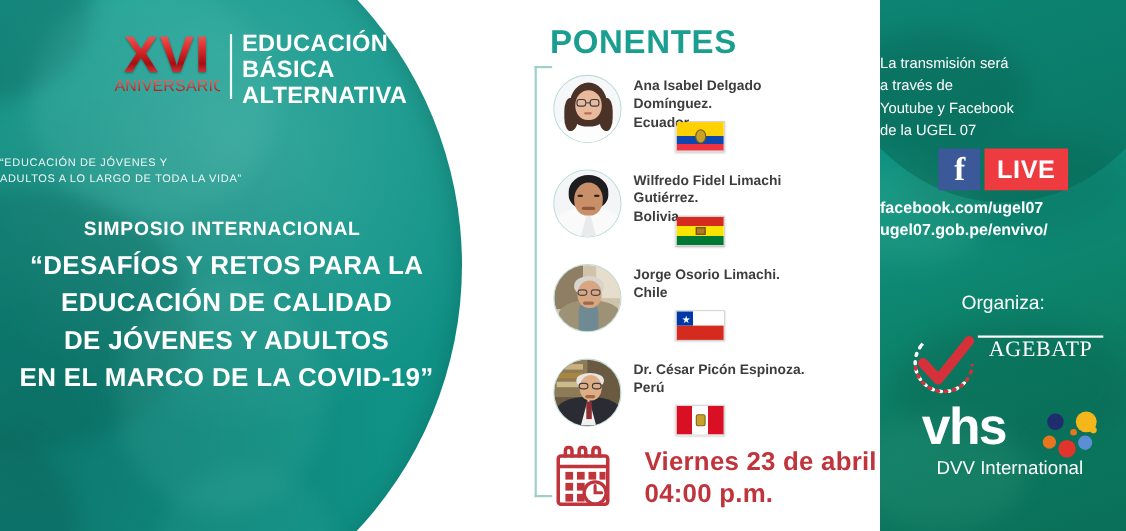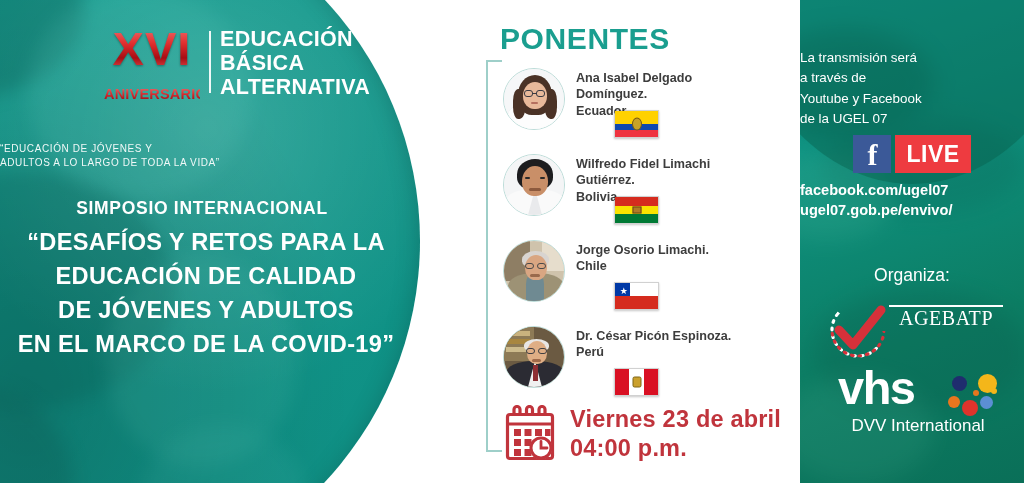--- a/index.html
+++ b/index.html
@@ -35,21 +35,21 @@
   .anniv{ position:absolute; left:104px; top:27px; display:flex; align-items:flex-start; }
   .anniv-left{ position:relative; width:96px; }
   .xvi{
     font-size:47px; font-weight:bold; letter-spacing:1px; line-height:.92;
     font-family:"Liberation Sans", sans-serif; text-align:center;
     background:linear-gradient(180deg,#f06a6a 0%,#e02f2f 38%,#a80d13 72%,#e04a4a 100%);
     -webkit-background-clip:text; background-clip:text; color:transparent;
     filter:drop-shadow(0 1px 1px rgba(0,0,0,.35));
   }
   .aniversario{
-    margin-top:16px; text-align:center; font-size:14.5px; font-weight:bold; letter-spacing:.2px;
+    margin-top:1px; text-align:center; font-size:14.5px; font-weight:normal; letter-spacing:.2px;
     background:linear-gradient(180deg,#f07272 0%,#d4272c 55%,#8f0d12 100%);
     -webkit-background-clip:text; background-clip:text; color:transparent;
   }
   .anniv-sep{ width:2px; align-self:stretch; background:rgba(255,255,255,.92); margin:4px 9px 9px 9px; }
   .ebatext{ color:#fff; font-size:21.5px; font-weight:bold; line-height:1.12; letter-spacing:.3px; }
 
   .quote-sub{
     position:absolute; left:0; top:142px; width:404px; text-align:left;
     color:rgba(255,255,255,.93); font-size:10px; line-height:1.42; letter-spacing:.6px;
   }
@@ -90,21 +90,21 @@
     box-shadow:0 1px 2px rgba(0,0,0,.22);
   }
   .p-head{ position:absolute; border-radius:50% 50% 46% 46%; }
   .p-body{ position:absolute; border-radius:46% 46% 0 0; }
   .p-hair{ position:absolute; border-radius:50% 50% 40% 40%; }
   .p-glass{ position:absolute; border-radius:3px; border:1.6px solid #3a3a42; }
 
   
   .datewrap{ position:absolute; left:503px; top:405px; display:flex; align-items:center; }
   .cal-icon{ position:relative; width:56px; height:58px; flex:0 0 auto; }
-  .date-text{ margin-left:11px; color:#c0343c; font-weight:bold; font-size:23.5px; line-height:1.22; letter-spacing:.2px; }
+  .date-text{ margin-left:27px; color:#c0343c; font-weight:bold; font-size:23.5px; line-height:1.22; letter-spacing:.2px; }
 
   
   .right-panel{
     position:absolute; left:800px; top:0; width:224px; height:483px; overflow:hidden;
     background:linear-gradient(160deg,#12a193 0%,#0e8f7d 34%,#0c7d63 68%,#0a6f58 100%);
   }
   .rp-tex{ position:absolute; inset:0; opacity:.55; }
   .rp-tex i{ position:absolute; display:block; border-radius:50%; filter:blur(11px); }
   .rp-tex i:nth-child(1){ left:-20%; top:6%;  width:80%; height:22%; background:rgba(8,86,70,.55); }
   .rp-tex i:nth-child(2){ left:10%;  top:24%; width:90%; height:20%; background:rgba(10,100,84,.45); }

